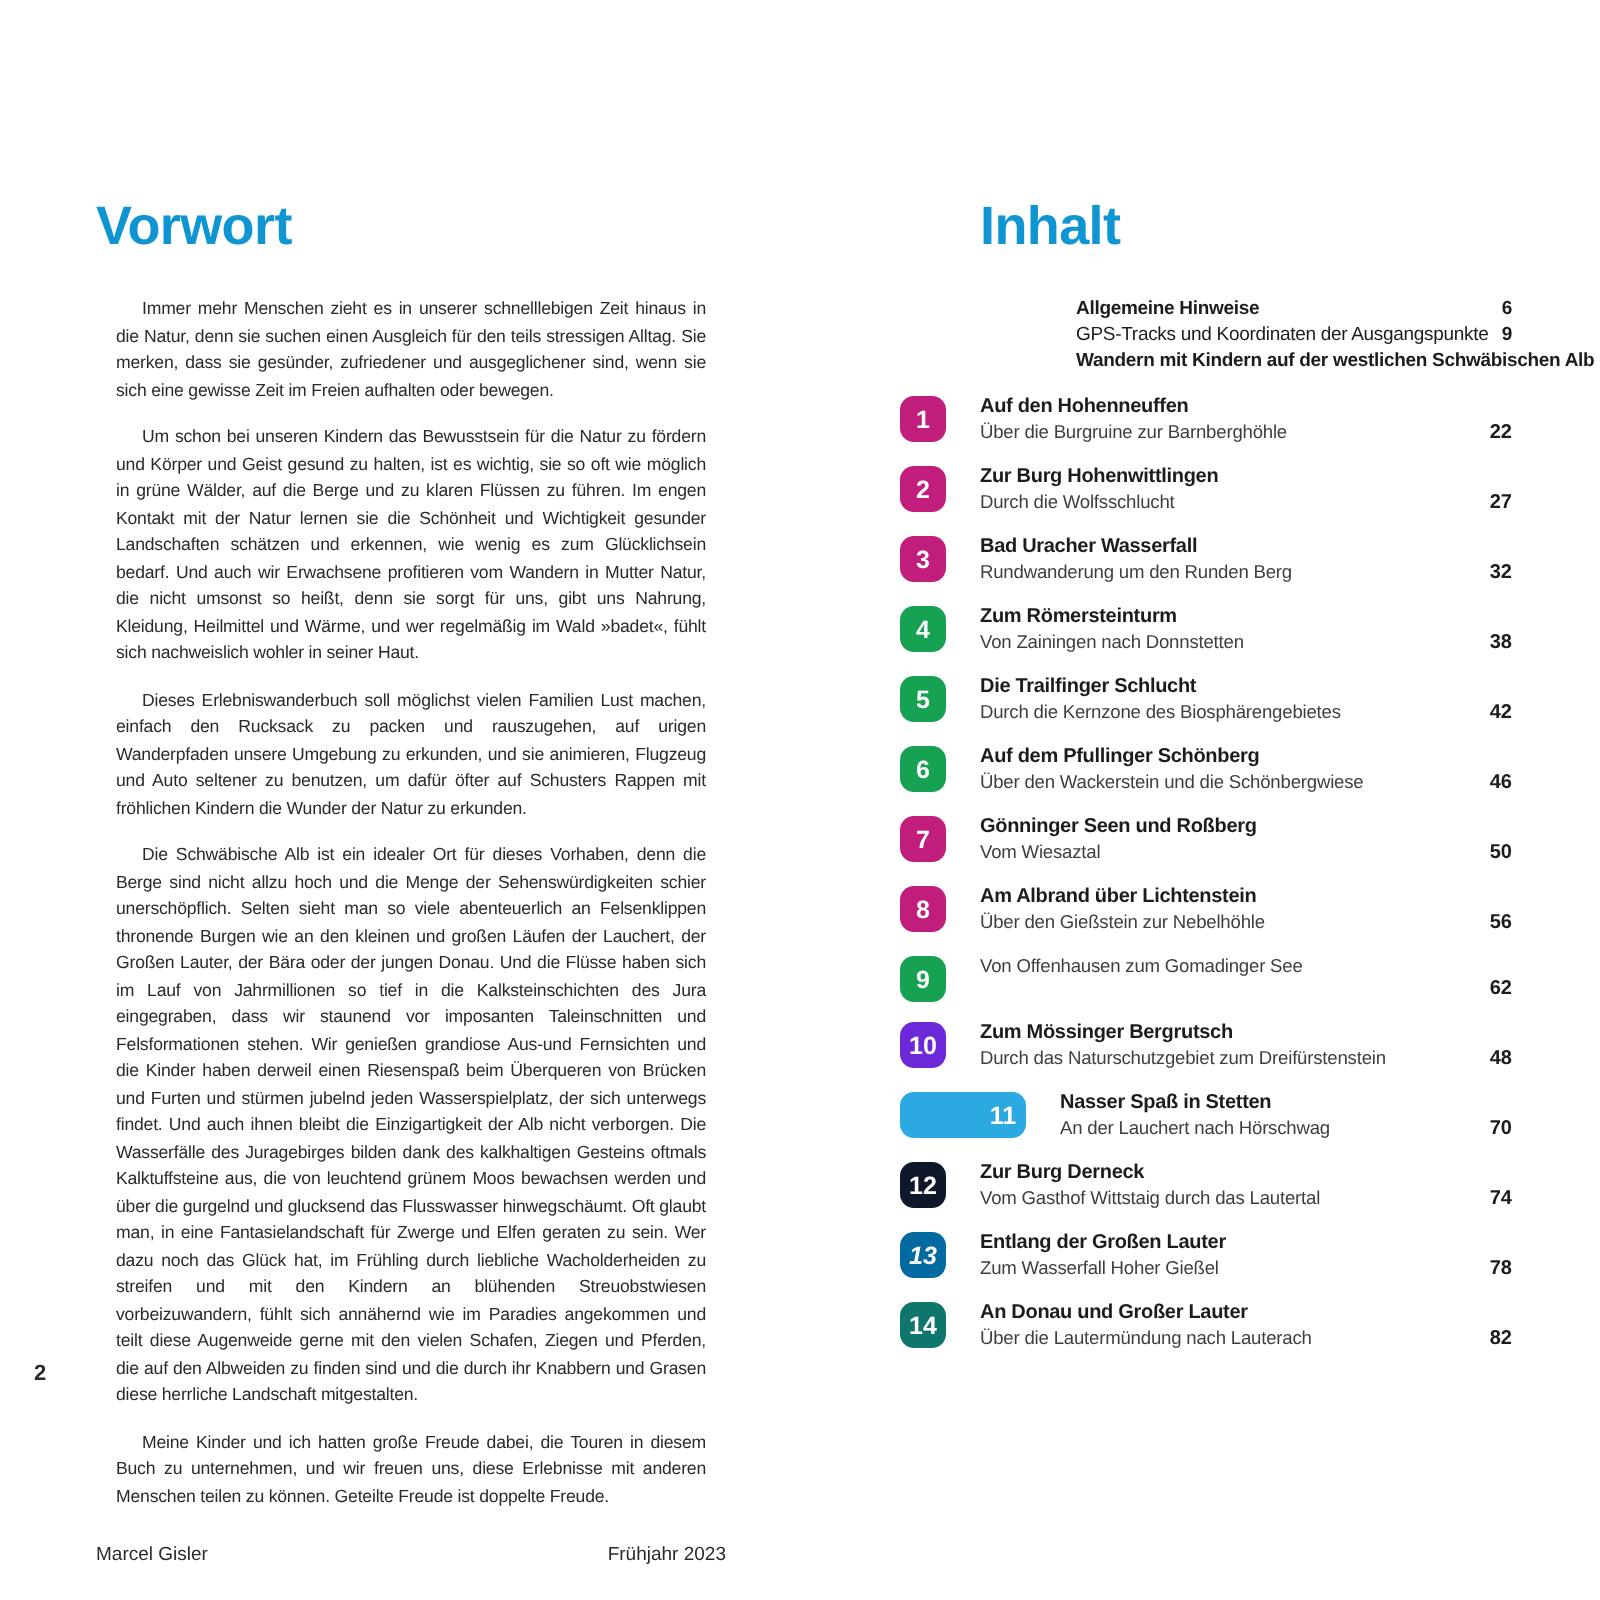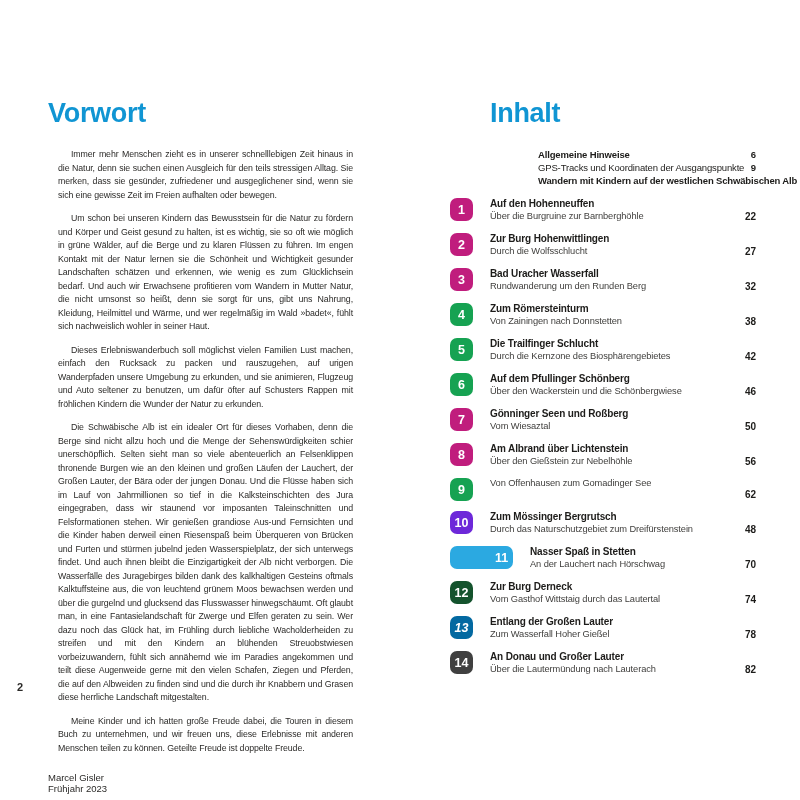--- a/index.html
+++ b/index.html
@@ -34,21 +34,20 @@
     text-align: justify;
     text-indent: 13px;
     color: #2b2a28;
   }
   .signature-row {
     display: flex;
     justify-content: space-between;
     margin-top: 17px;
     font-size: 9.5px;
     color: #2b2a28;
-    flex-direction: column;
   }
   .folio {
     position: absolute;
     left: 17px; top: 681px;
     font-size: 11px;
     font-weight: 700;
     color: #2b2a28;
   }
 
   
@@ -249,39 +248,39 @@
   <div class="tour-row">
     <span class="badge" style="background: rgb(43, 169, 225); padding-left: 40px;">11</span>
     <div class="tour-text">
       <div class="tour-title">Nasser Spaß in Stetten</div>
       <div class="tour-subtitle">An der Lauchert nach Hörschwag</div>
     </div>
     <div class="tour-page">70</div>
   </div>
 
   <div class="tour-row">
-    <span class="badge" style="background: #14532d;">12</span>
+    <span class="badge" style="background: #0f172a;">12</span>
     <div class="tour-text">
       <div class="tour-title">Zur Burg Derneck</div>
       <div class="tour-subtitle">Vom Gasthof Wittstaig durch das Lautertal</div>
     </div>
     <div class="tour-page">74</div>
   </div>
 
   <div class="tour-row">
     <span class="badge" style="background: #0369a1; font-style: italic;">13</span>
     <div class="tour-text">
       <div class="tour-title">Entlang der Großen Lauter</div>
       <div class="tour-subtitle">Zum Wasserfall Hoher Gießel</div>
     </div>
     <div class="tour-page">78</div>
   </div>
 
   <div class="tour-row">
-    <span class="badge" style="background: #404040;">14</span>
+    <span class="badge" style="background: #0f766e;">14</span>
     <div class="tour-text">
       <div class="tour-title">An Donau und Großer Lauter</div>
       <div class="tour-subtitle">Über die Lautermündung nach Lauterach</div>
     </div>
     <div class="tour-page">82</div>
   </div>
 </div>
 </div>
 
 </body></html>

